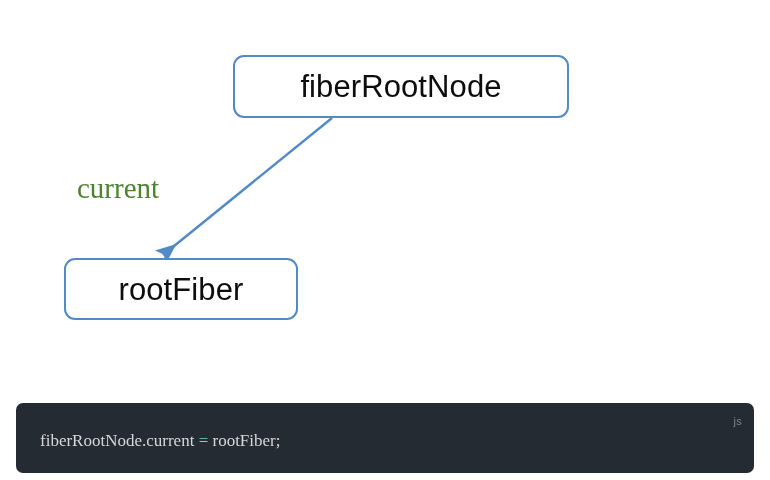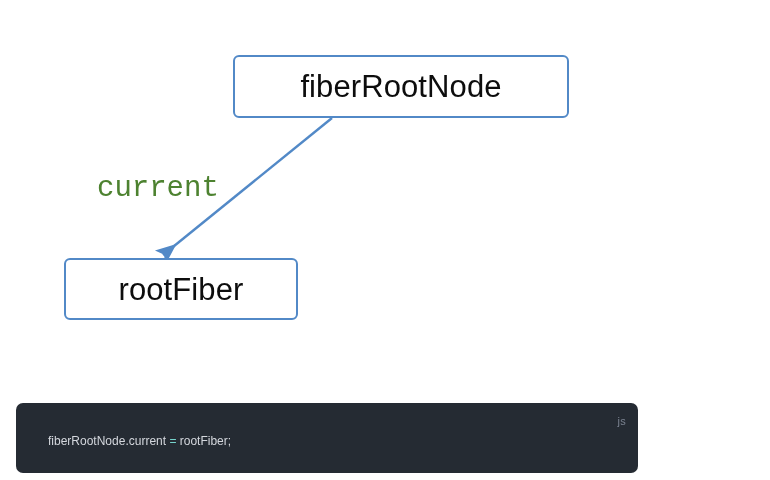--- a/index.html
+++ b/index.html
@@ -22,21 +22,21 @@
     left: 0;
     top: 0;
     width: 770px;
     height: 395px;
   }
 
   .node-box {
     position: absolute;
     box-sizing: border-box;
     border: 2px solid #5289c7;
-    border-radius: 6px;
+    border-radius: 11px;
     background: #ffffff;
     display: flex;
     align-items: center;
     justify-content: center;
   }
   .node-label {
     font-family: "Liberation Sans", sans-serif;
     font-size: 31px;
     line-height: 1;
     color: #0d0d0d;
@@ -61,60 +61,59 @@
     position: absolute;
     left: 0;
     top: 0;
     width: 770px;
     height: 395px;
     pointer-events: none;
   }
 
   .edge-label {
     position: absolute;
-    font-family: Liberation Mono, monospace;
+    font-family: Liberation Serif, serif;
     font-size: 29px;
     line-height: 1;
     color: #4d8230;
     white-space: nowrap;
-    margin-left: 20px;
   }
   #edge-label-current {
     left: 77px;
     top: 174px;
   }
 
   
   #code-block {
     position: absolute;
     left: 16px;
     top: 403px;
-    width: 622px;
+    width: 738px;
     height: 70px;
     box-sizing: border-box;
     background: #252b33;
     border-radius: 7px;
     overflow: hidden;
   }
   #code-lang-badge {
     position: absolute;
     right: 12px;
     top: 13px;
     font-family: "Liberation Sans", sans-serif;
     font-size: 11px;
     line-height: 1;
     color: #7b8391;
     letter-spacing: 0.3px;
   }
   #code-content {
     position: absolute;
-    left: 32px;
+    left: 24px;
     top: 28px;
-    font-family: Liberation Sans, sans-serif;
-    font-size: 12px;
+    font-family: Liberation Serif, serif;
+    font-size: 17px;
     line-height: 20px;
     white-space: pre;
     color: #d4d7dd;
   }
   .tok-plain    { color: #d4d7dd; }
   .tok-operator { color: #76d4cc; }
 </style>
 </head>
 <body>
 

